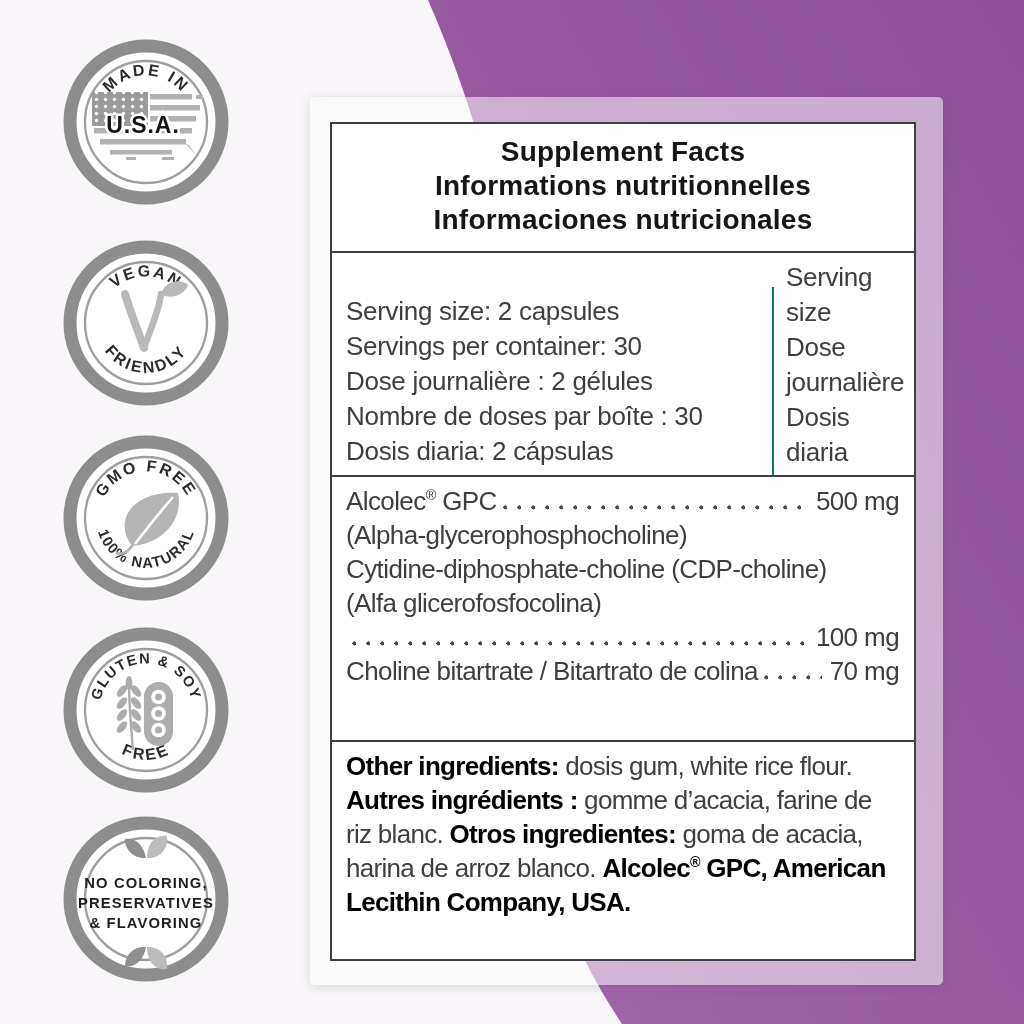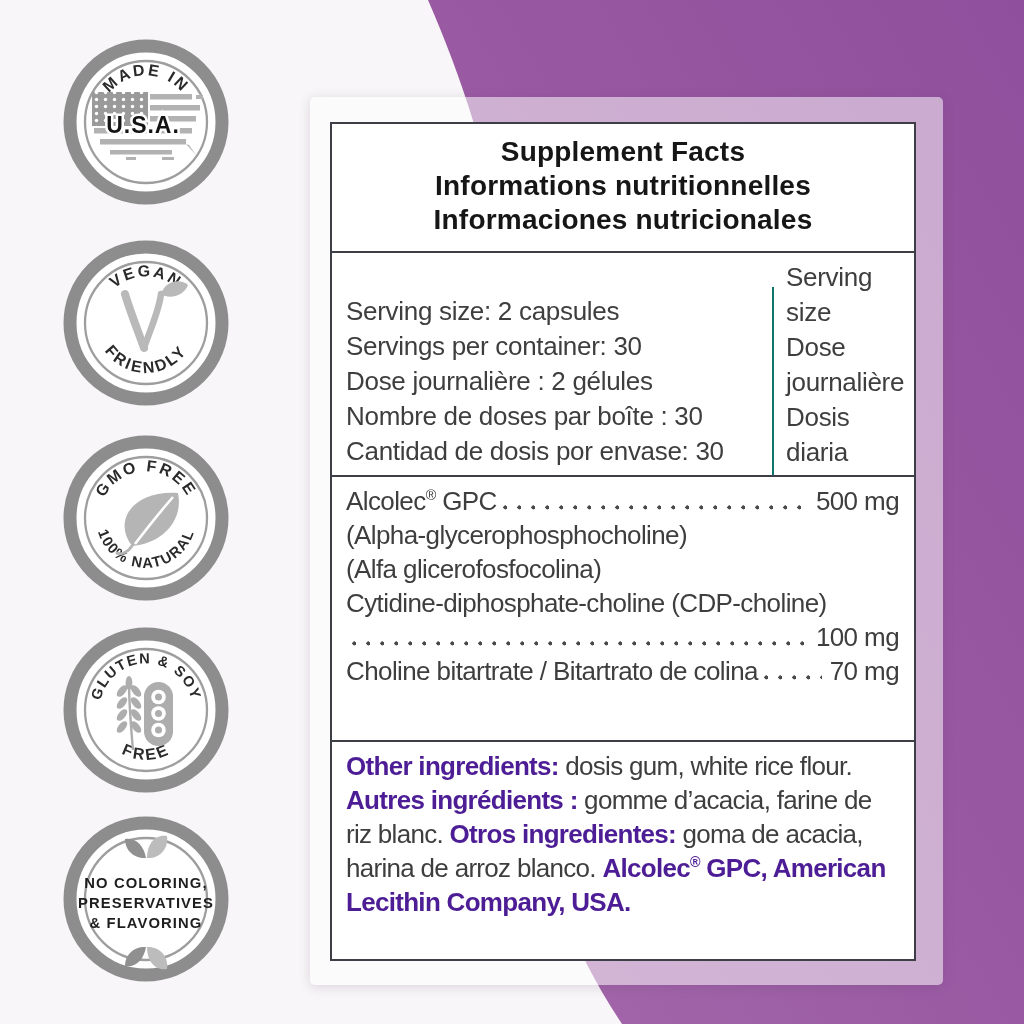--- a/index.html
+++ b/index.html
@@ -34,21 +34,21 @@
   .leader{
     flex:1;margin:0 8px 0 6px;align-self:stretch;
     background-image:radial-gradient(circle at 2.2px 2.2px,#4b4b4b 1.7px,rgba(0,0,0,0) 2px);
     background-size:14px 4.5px;background-repeat:repeat-x;
     background-position:left bottom 9px;
   }
   .amount{white-space:nowrap;}
   .reg{font-size:0.55em;vertical-align:super;line-height:0;}
 
   .sec-other{flex:1;padding:7px 14px 0 14px;font-size:26px;line-height:34px;color:#3e3e3e;letter-spacing:-0.7px;overflow:hidden;}
-  .sec-other .b{font-weight:bold;color:#4c1d95;}
+  .sec-other .b{font-weight:bold;color:#000000;}
 
   
   .badge{position:absolute;left:62px;width:168px;height:168px;}
   .b1{top:38px;} .b2{top:239px;} .b3{top:434px;} .b4{top:626px;} .b5{top:815px;}
   .arc-text{font-weight:bold;font-size:16px;letter-spacing:2.4px;fill:#2a2a2a;font-family:"Liberation Sans",sans-serif;}
   .arc-text.small{font-size:14.6px;letter-spacing:1.5px;}
   .b5line{font-weight:bold;font-size:14.8px;letter-spacing:1.1px;fill:#1e1e1e;text-anchor:middle;font-family:"Liberation Sans",sans-serif;}
   .usa-txt{font-weight:bold;font-size:23px;letter-spacing:1px;fill:#141414;stroke:#ffffff;stroke-width:5px;paint-order:stroke;text-anchor:middle;font-family:"Liberation Sans",sans-serif;}
 </style>
 </head>
@@ -186,20 +186,21 @@
         <div class="title-line">Informations nutritionnelles</div>
         <div class="title-line">Informaciones nutricionales</div>
       </div>
 
       <div class="sec-serving">
         <div class="serv-left">
           <div class="serv-line">Serving size: 2 capsules</div>
           <div class="serv-line">Servings per container: 30</div>
           <div class="serv-line">Dose journalière : 2 gélules</div>
           <div class="serv-line">Nombre de doses par boîte : 30</div>
+          <div class="serv-line">Dosis diaria: 2 cápsulas</div>
           <div class="serv-line">Cantidad de dosis por envase: 30</div>
         </div>
         <div class="serv-right">
           <div class="serv-line">Serving</div>
           <div class="serv-line">size</div>
           <div class="serv-line">Dose</div>
           <div class="serv-line">journalière</div>
           <div class="serv-line">Dosis</div>
           <div class="serv-line">diaria</div>
         </div>
@@ -208,24 +209,24 @@
       <div class="sec-ing">
         <div class="ing-row">
           <span class="ing-name"><span>Alcolec</span><sup class="reg">®</sup><span> GPC</span></span>
           <span class="leader"></span>
           <span class="amount">500 mg</span>
         </div>
         <div class="ing-row">
           <span class="ing-name">(Alpha-glycerophosphocholine)</span>
         </div>
         <div class="ing-row">
+          <span class="ing-name">Cytidine-diphosphate-choline (CDP-choline)</span>
+        </div>
+        <div class="ing-row">
           <span class="ing-name">(Alfa glicerofosfocolina)</span>
-        </div>
-        <div class="ing-row">
-          <span class="ing-name">Cytidine-diphosphate-choline (CDP-choline)</span>
         </div>
         <div class="ing-row">
           <span class="leader"></span>
           <span class="amount">100 mg</span>
         </div>
         <div class="ing-row">
           <span class="ing-name">Choline bitartrate / Bitartrato de colina</span>
           <span class="leader"></span>
           <span class="amount">70 mg</span>
         </div>

